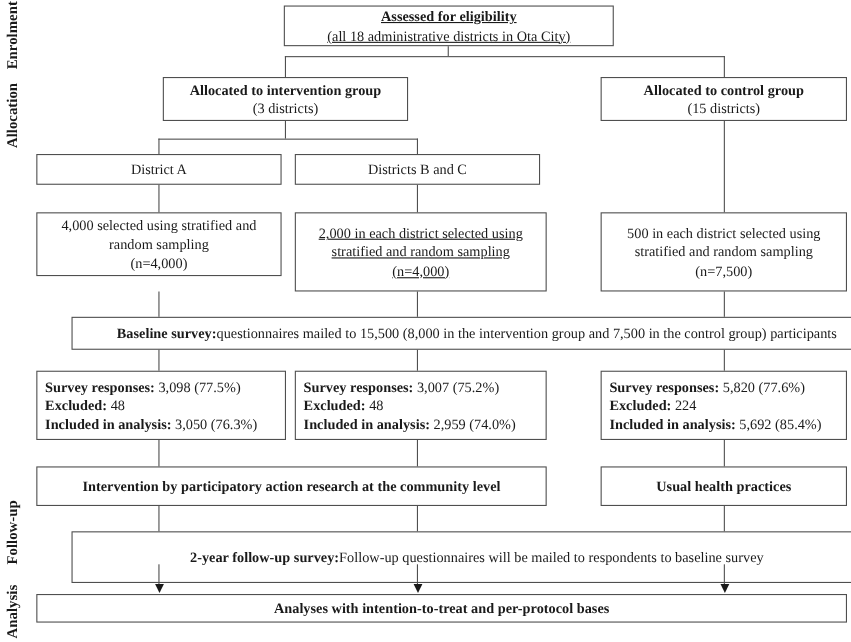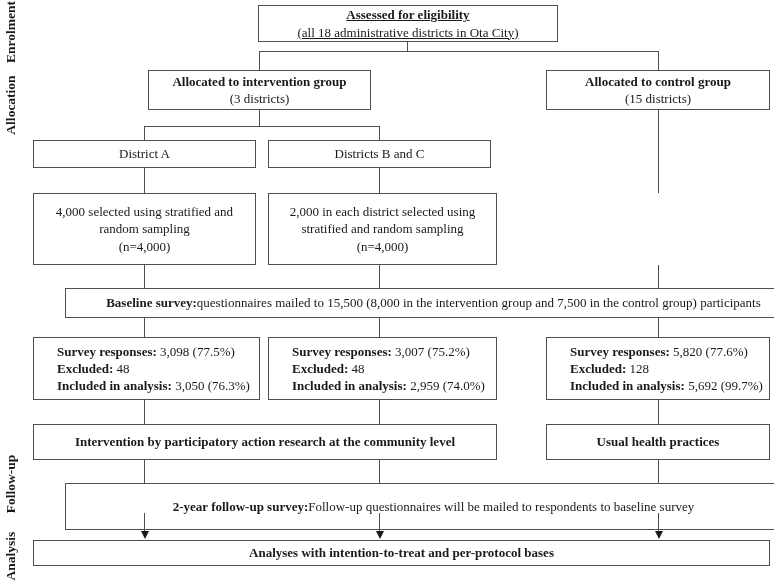--- a/index.html
+++ b/index.html
@@ -7,21 +7,21 @@
     position:relative; width:774px; height:584px; background:#ffffff;
     font-family:"Liberation Serif", serif; color:#1a1a1a; overflow:hidden;
   }
   .box {
     position:absolute; border:1px solid #4f4f4f; background:#ffffff;
     display:flex; flex-direction:column; align-items:center; justify-content:center;
     text-align:center; font-size:13px; line-height:1.32; box-sizing:border-box;
     padding:2px 8px;
   }
   .box b { font-weight:bold; }
-  .left-align { align-items:flex-start; text-align:left; padding-left:23px; }
+  .left-align { align-items:flex-start; text-align:left; padding-left:7px; }
   .row { white-space:nowrap; }
   .inlinebox { flex-direction:row; white-space:nowrap;margin-left:32px; }
   .vlabel {
     position:absolute; width:90px; height:16px; text-align:center;
     font-weight:bold; font-size:13.5px; transform:rotate(-90deg);
     transform-origin:center;
   }
   .vline { position:absolute; width:1px; background:#4f4f4f; }
   .hline { position:absolute; height:1px; background:#4f4f4f; }
   .arrowhead {
@@ -54,48 +54,52 @@
     <div>(15 districts)</div>
   </div>
 
   <div class="box" style="left:33px; top:140px; width:223px; height:28px;">
     <div>District A</div>
   </div>
   <div class="box" style="left:268px; top:140px; width:223px; height:28px;">
     <div>Districts B and C</div>
   </div>
 
-  <div class="box" style="left:33px; top:193px; width:223px; height:72px;">
+  <div class="box" style="left:33px; top:193px; width:223px; height:58px;">
     <div>4,000 selected using stratified and random sampling</div>
     <div>(n=4,000)</div>
   </div>
-  <div class="box" style="left:268px; top:193px; width:229px; height:72px;">
+  <div class="box" style="left:268px; top:193px; width:229px; height:72px;text-decoration:underline;">
     <div>2,000 in each district selected using stratified and random sampling</div>
     <div>(n=4,000)</div>
+  </div>
+  <div class="box" style="left:546px; top:193px; width:224px; height:72px;">
+    <div>500 in each district selected using stratified and random sampling</div>
+    <div>(n=7,500)</div>
   </div>
 
   <div class="box inlinebox" style="left:33px; top:288px; width:737px; height:30px;">
     <b>Baseline survey:</b>
       <span> questionnaires mailed to 15,500 (8,000 in the intervention group and 7,500 in the control group) participants</span>
   </div>
 
   <div class="box left-align" style="left:33px; top:337px; width:227px; height:63px;">
     <div class="row"><b>Survey responses:</b><span> 3,098 (77.5%)</span></div>
     <div class="row"><b>Excluded:</b><span> 48</span></div>
     <div class="row"><b>Included in analysis:</b><span> 3,050 (76.3%)</span></div>
   </div>
   <div class="box left-align" style="left:268px; top:337px; width:229px; height:63px;">
     <div class="row"><b>Survey responses:</b><span> 3,007 (75.2%)</span></div>
     <div class="row"><b>Excluded:</b><span> 48</span></div>
     <div class="row"><b>Included in analysis:</b><span> 2,959 (74.0%)</span></div>
   </div>
   <div class="box left-align" style="left:546px; top:337px; width:224px; height:63px;">
     <div class="row"><b>Survey responses:</b><span> 5,820 (77.6%)</span></div>
-    <div class="row"><b>Excluded:</b><span> 128</span></div>
-    <div class="row"><b>Included in analysis:</b><span> 5,692 (99.7%)</span></div>
+    <div class="row"><b>Excluded:</b><span> 224</span></div>
+    <div class="row"><b>Included in analysis:</b><span> 5,692 (85.4%)</span></div>
   </div>
 
   <div class="box" style="left:546px; top:424px; width:224px; height:36px;">
     <b>Usual health practices</b>
   </div>
   <div class="box" style="left:33px; top:424px; width:464px; height:36px;">
     <b>Intervention by participatory action research at the community level</b>
   </div>
 
   <div class="box inlinebox" style="left:33px; top:483px; width:737px; height:47px;">

